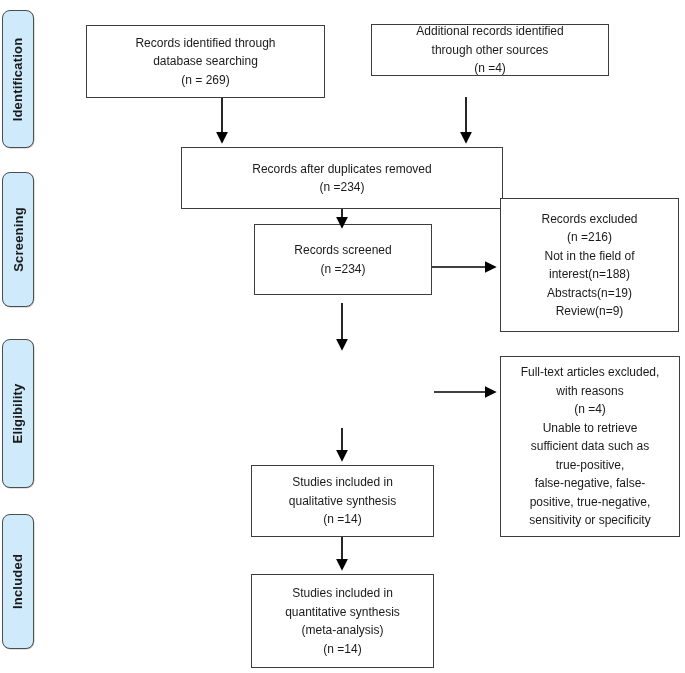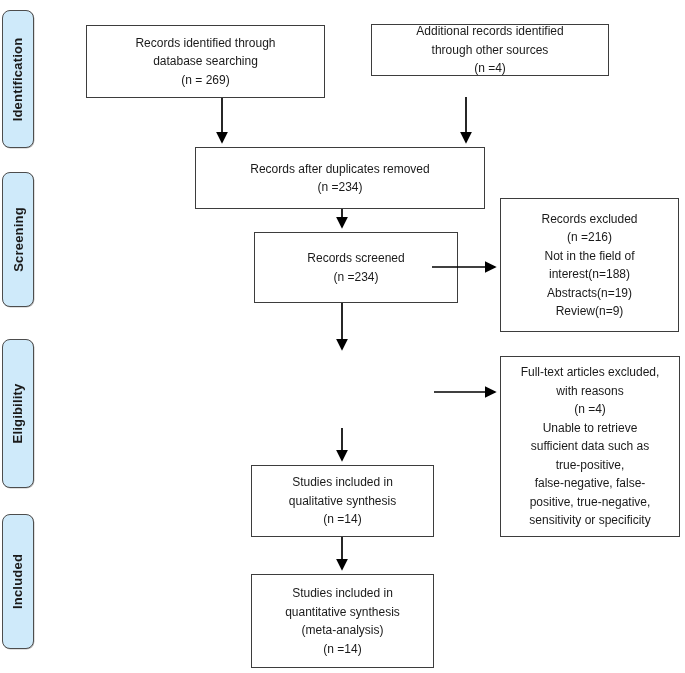--- a/index.html
+++ b/index.html
@@ -58,22 +58,22 @@
     color: var(--box-text);
     padding: 2px 4px;
   }
   .stage-identification { left: 2px;  top: 10px;  width: 32px; height: 138px; }
   .stage-screening      { left: 2px;  top: 172px; width: 32px; height: 135px; }
   .stage-eligibility    { left: 2px;  top: 339px; width: 32px; height: 149px; }
   .stage-included       { left: 2px;  top: 514px; width: 32px; height: 135px; }
 
   .box-db-search         { left: 86px;  top: 25px;  width: 239px; height: 73px; }
   .box-other-sources     { left: 371px; top: 24px;  width: 238px; height: 52px; }
-  .box-duplicates        { left: 195px; top: 147px; width: 290px; height: 62px; }
-  .box-screened          { left: 254px; top: 232px; width: 204px; height: 71px; }
+  .box-duplicates        { left: 181px; top: 147px; width: 322px; height: 62px; }
+  .box-screened          { left: 254px; top: 224px; width: 178px; height: 71px; }
   .box-records-excluded  { left: 500px; top: 198px; width: 179px; height: 134px; }
   .box-fulltext-assessed { left: 251px; top: 354px; width: 183px; height: 74px; }
   .box-fulltext-excluded { left: 500px; top: 356px; width: 180px; height: 181px; }
   .box-qualitative       { left: 251px; top: 465px; width: 183px; height: 72px; }
   .box-quantitative      { left: 251px; top: 574px; width: 183px; height: 94px; }
 
   .arrow-layer {
     position: absolute;
     left: 0; top: 0;
     width: 685px; height: 673px;

